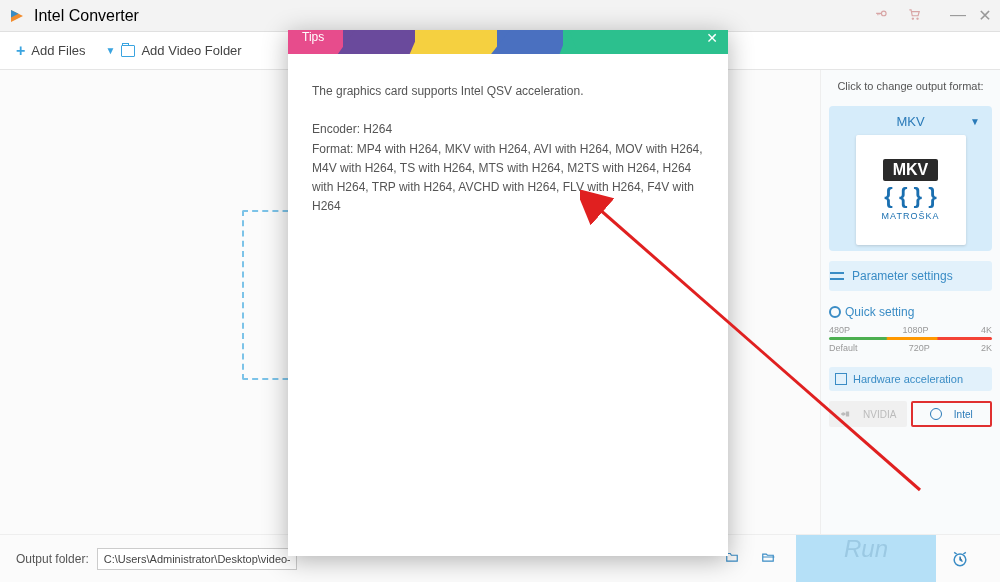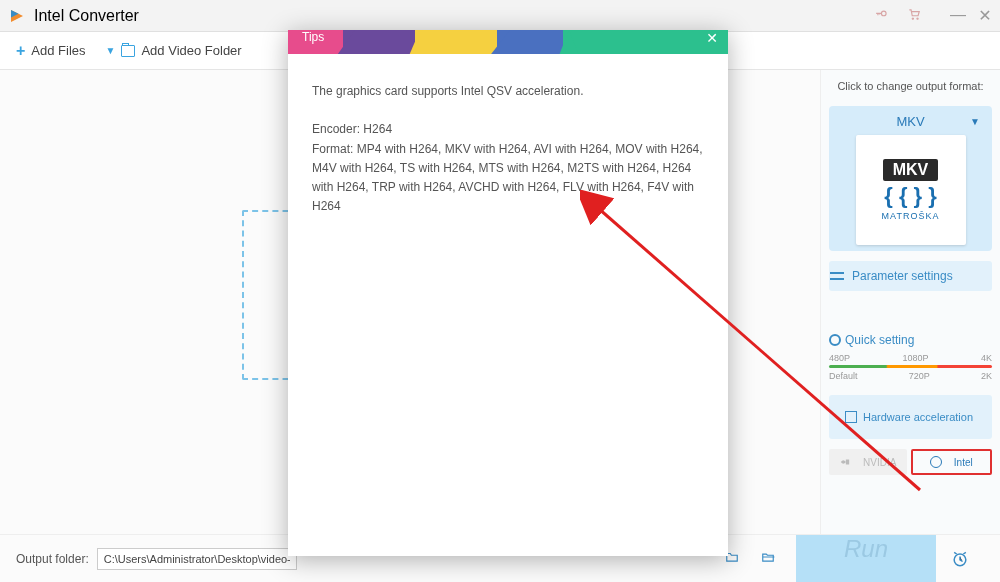--- a/index.html
+++ b/index.html
@@ -36,28 +36,28 @@
 .mkv-badge { background: #2a2a2a; color: #fff; font-size: 16px; font-weight: bold; padding: 2px 10px; border-radius: 2px; }
 .braces { color: #1a6fb0; font-size: 22px; font-weight: bold; }
 .matroska { color: #1a6fb0; font-size: 9px; letter-spacing: 1px; }
 
 .param-btn { background: #e2f1fb; border-radius: 3px; padding: 8px 1px; display: flex; align-items: center; gap: 8px; color: #3a8cc5; font-size: 12px; cursor: pointer; }
 .slider-icon { display: inline-block; width: 14px; height: 10px; position: relative; }
 .slider-icon::before, .slider-icon::after { content: ""; position: absolute; height: 2px; background: #3a8cc5; left: 0; right: 0; }
 .slider-icon::before { top: 1px; }
 .slider-icon::after { bottom: 1px; }
 
-.quick-setting { padding: 4px 0; margin-top: 28px; }
+.quick-setting { padding: 4px 0; }
 .qs-label { color: #3a8cc5; font-size: 12px; margin-bottom: 6px; display: flex; align-items: center; gap: 4px; }
 .qs-label::before { content: ""; width: 8px; height: 8px; border: 2px solid #3a8cc5; border-radius: 50%; display: inline-block; }
 .qs-scale { display: flex; justify-content: space-between; font-size: 9px; color: #999; }
 .qs-bar { height: 3px; background: linear-gradient(to right, #4caf50 0%, #4caf50 35%, #ff9800 36%, #ff9800 66%, #f44336 67%, #f44336 100%); border-radius: 2px; margin: 2px 0 3px; }
 .qs-scale2 { display: flex; justify-content: space-between; font-size: 9px; color: #999; }
 
-.hw-accel { background: #e2f1fb; border-radius: 3px; padding: 16px; display: flex; align-items: center; gap: 6px; color: #3a8cc5; font-size: 11px; cursor: pointer; }
+.hw-accel { background: #e2f1fb; border-radius: 3px; padding: 6px; display: flex; align-items: center; gap: 6px; color: #3a8cc5; font-size: 11px; cursor: pointer; }
 .chip-icon { width: 12px; height: 12px; border: 1.5px solid #3a8cc5; display: inline-block; }
 
 .gpu-row { display: flex; gap: 4px; }
 .gpu-btn { flex: 1; padding: 5px 2px; display: flex; align-items: center; justify-content: center; gap: 12px; font-size: 10px; border-radius: 2px; }
 .nvidia { color: #bbb; background: #f0f0f0; }
 .intel { color: #2a7ab8; border: 2px solid #e03030; }
 .intel-ring { width: 12px; height: 12px; border: 1.5px solid #2a7ab8; border-radius: 50%; display: inline-block; }
 
 
 .bottombar { position: absolute; bottom: 0; left: 0; right: 0; height: 48px; background: #fbfbfb; border-top: 1px solid #eee; display: flex; align-items: center; padding: 0 16px; }

